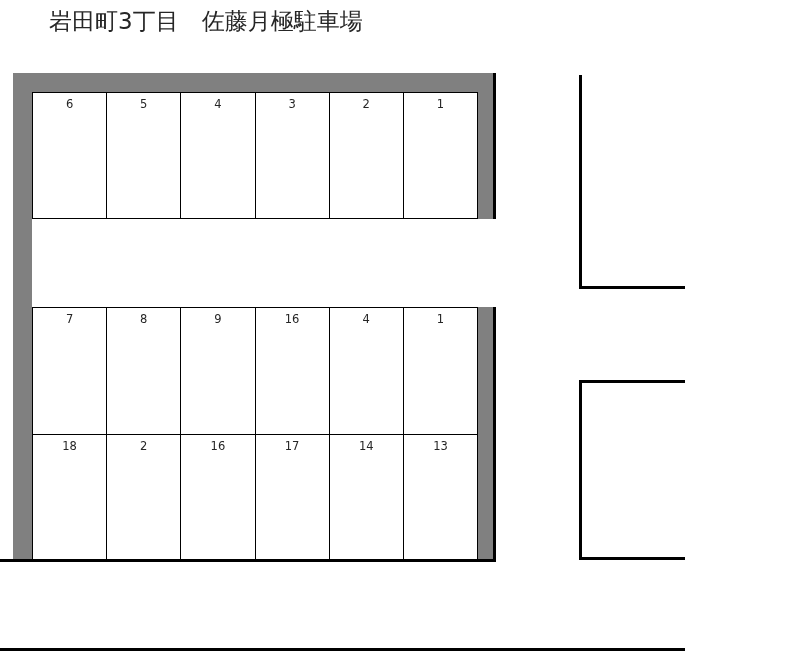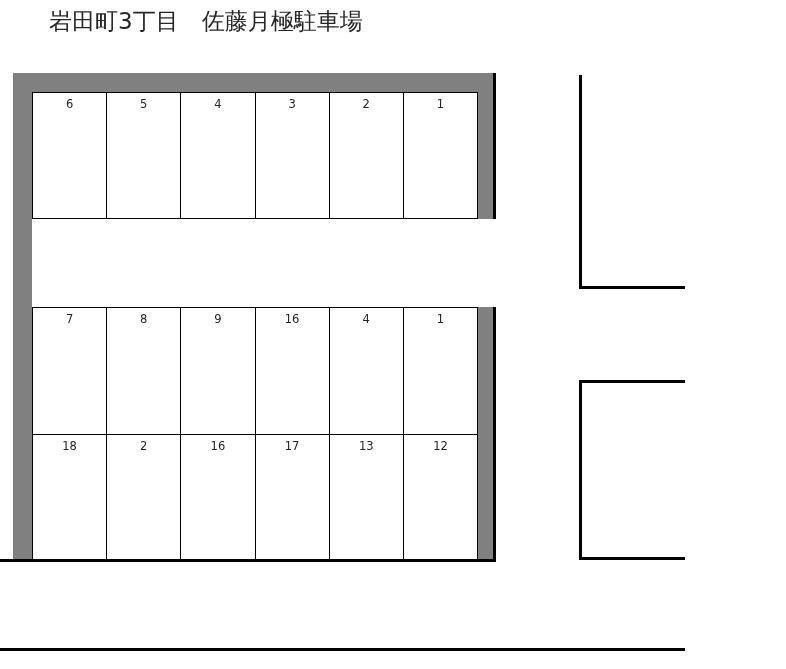--- a/index.html
+++ b/index.html
@@ -103,22 +103,22 @@
       <div class="space">16</div>
       <div class="space">4</div>
       <div class="space">1</div>
     </div>
 
   <div class="row row-bottom">
       <div class="space">18</div>
       <div class="space">2</div>
       <div class="space">16</div>
       <div class="space">17</div>
+      <div class="space">14</div>
       <div class="space">13</div>
-      <div class="space">12</div>
     </div>
 
   <div class="building building-upper"></div>
   <div class="building building-lower"></div>
 
   <div class="road-line"></div>
 
 </div>
 
 </body></html>

